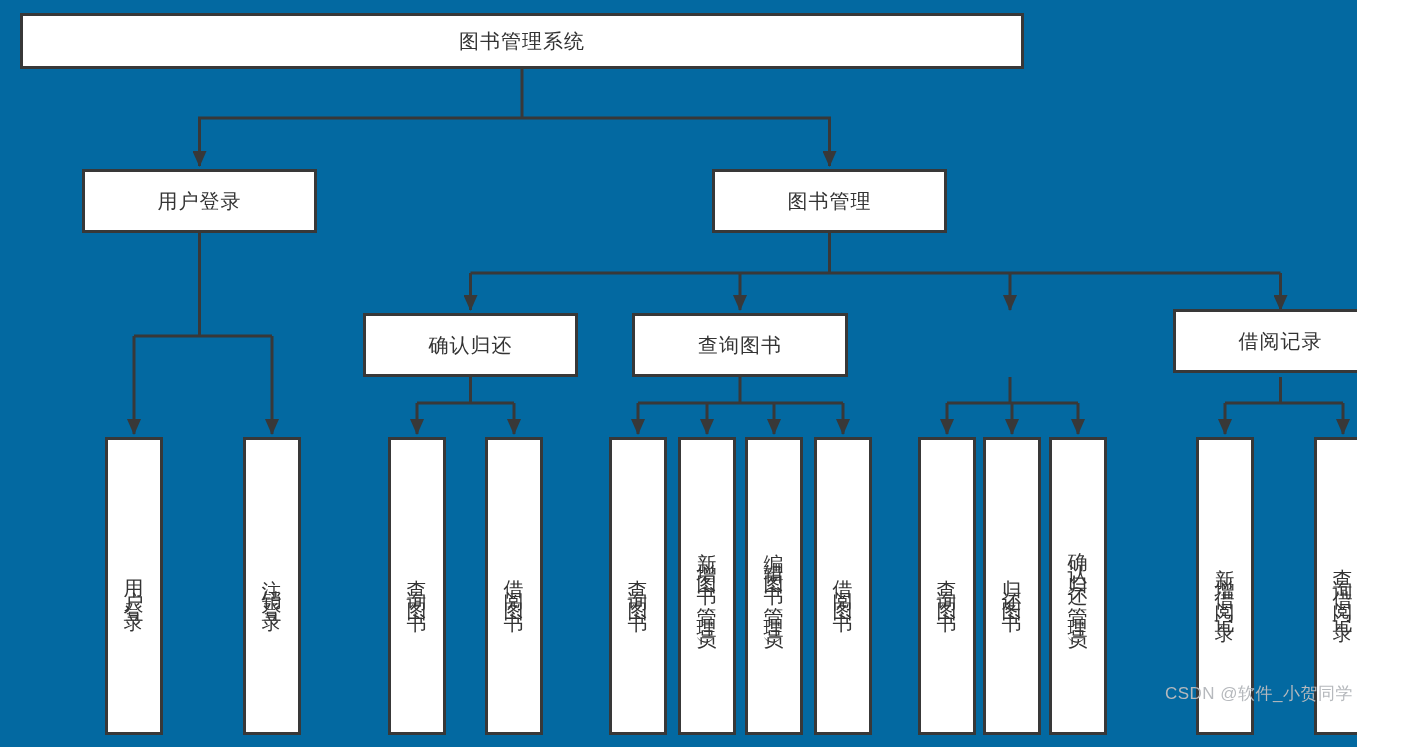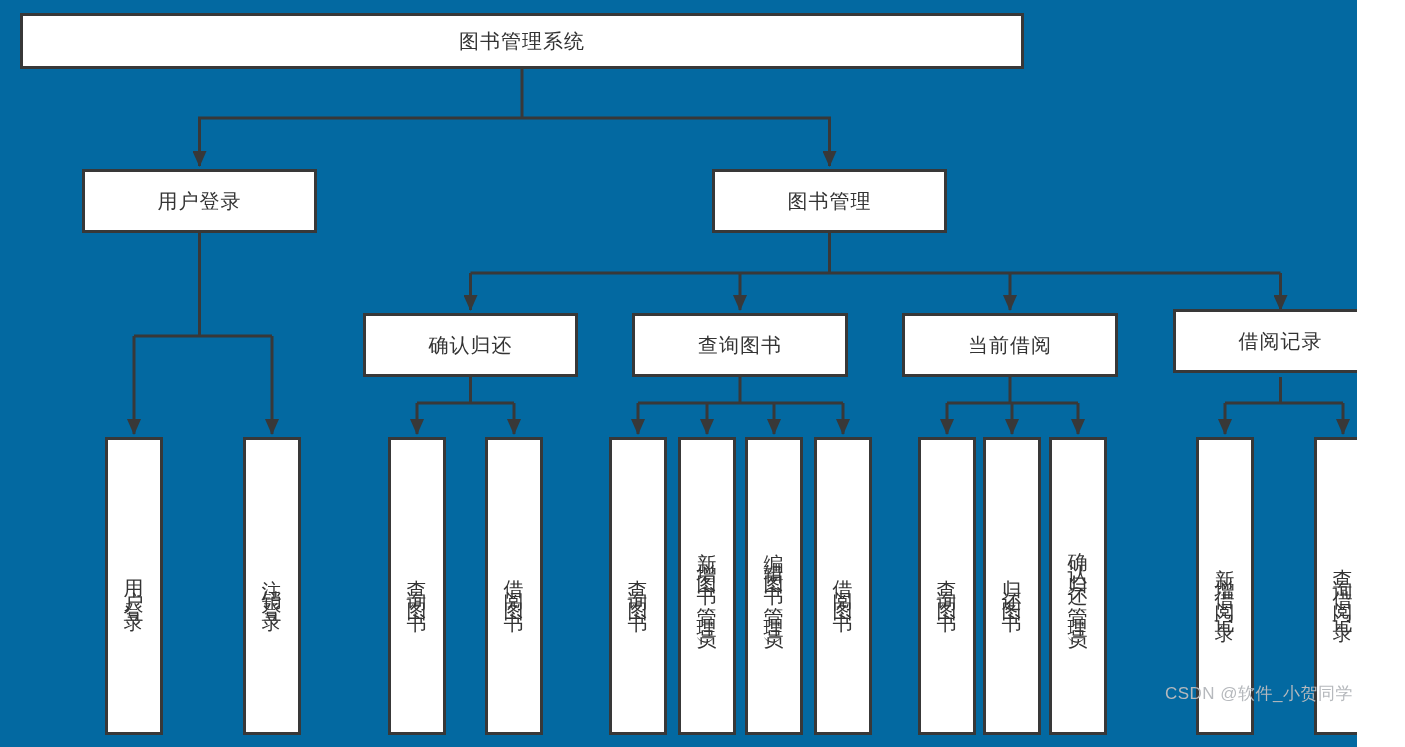--- a/index.html
+++ b/index.html
@@ -136,21 +136,20 @@
     </g>
   </svg>
 
   <div class="node" style="left:20px; top:13px; width:1004px; height:56px;">图书管理系统</div>
 
   <div class="node" style="left:82px; top:169px; width:235px; height:64px;">用户登录</div>
   <div class="node" style="left:712px; top:169px; width:235px; height:64px;">图书管理</div>
 
   <div class="node" style="left:363px; top:313px; width:215px; height:64px;">确认归还</div>
   <div class="node" style="left:632px; top:313px; width:216px; height:64px;">查询图书</div>
-  <div class="node" style="left:902px; top:313px; width:216px; height:64px;">当前借阅</div>
   <div class="node" style="left:1173px; top:309px; width:215px; height:64px;">借阅记录</div>
 
   <div class="leaf" style="left:105px;">
     <span class="vtext">用户登录</span>
   </div>
   <div class="leaf" style="left:243px;">
     <span class="vtext">注销登录</span>
   </div>
   <div class="leaf" style="left:388px;">
     <span class="vtext">查询图书</span>

